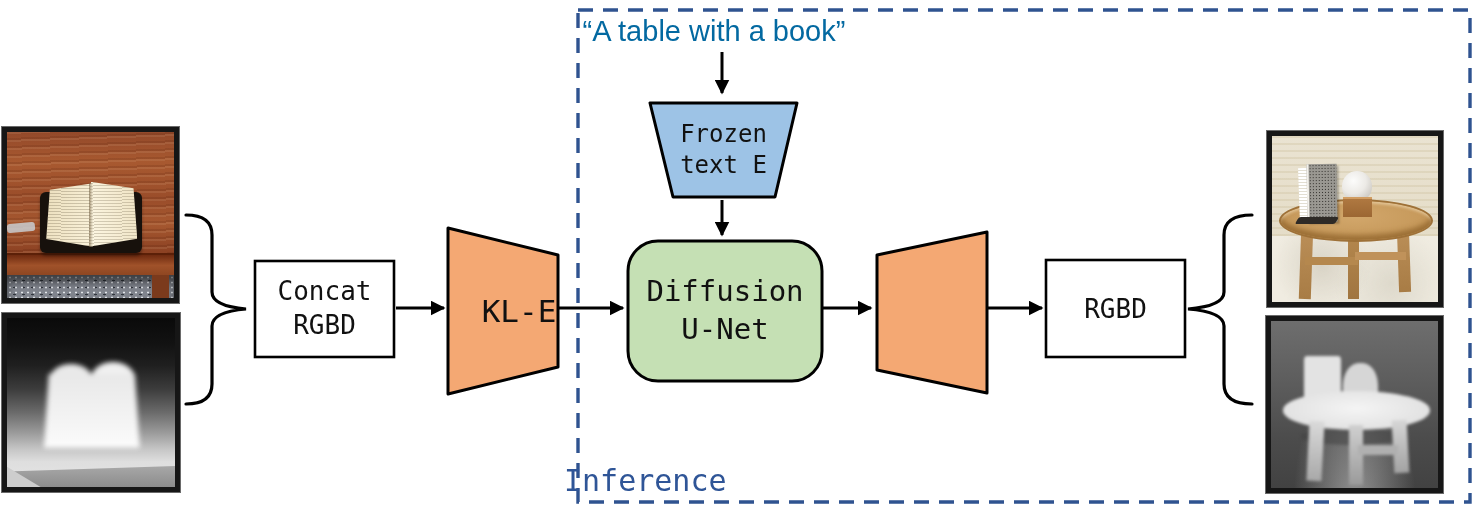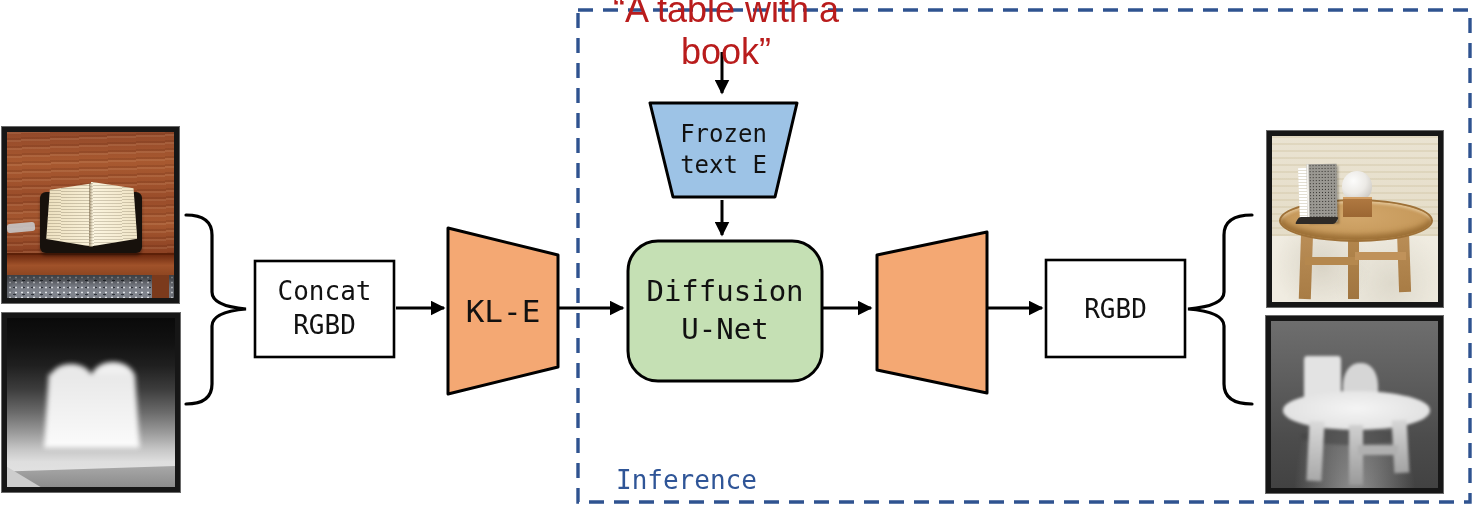--- a/index.html
+++ b/index.html
@@ -3,30 +3,30 @@
 <meta charset="utf-8">
 <style>
   html,body{margin:0;padding:0;background:#ffffff;}
   .canvas{position:relative;width:1476px;height:513px;background:#ffffff;overflow:hidden;
           font-family:"DejaVu Sans Mono","Liberation Mono",monospace;}
   .shapes{position:absolute;left:0;top:0;z-index:1;}
 
   
   .lbl{position:absolute;z-index:3;display:flex;align-items:center;justify-content:center;
        text-align:center;color:#111;white-space:pre-line;}
-  #prompt-lbl{left:576px;top:12px;width:300px;height:38px;
-              font-family:"Liberation Sans",sans-serif;font-size:36px;color:#b91c1c;}
+  #prompt-lbl{left:564px;top:12px;width:300px;height:38px;
+              font-family:"Liberation Sans",sans-serif;font-size:29px;color:#0369a1;}
   #concat-lbl{left:255px;top:261px;width:139px;height:96px;font-size:26px;line-height:1.3;}
-  #kle-lbl{left:448px;top:228px;width:110px;height:166px;font-size:31px;}
+  #kle-lbl{left:448px;top:228px;width:110px;height:166px;font-size:31px;padding-left:16px;}
   #frozen-lbl{left:650px;top:103px;width:147px;height:94px;font-size:24px;line-height:1.28;}
   #unet-lbl{left:628px;top:241px;width:194px;height:140px;font-size:29px;line-height:1.3;}
   #kld-lbl{left:877px;top:232px;width:110px;height:161px;font-size:31px;}
   #rgbd-lbl{left:1046px;top:260px;width:139px;height:97px;font-size:26px;}
-  #inference-lbl{left:616px;top:461px;width:200px;height:38px;justify-content:flex-start;
-                 font-size:26px;color:#2F5597;}
+  #inference-lbl{left:564px;top:461px;width:200px;height:38px;justify-content:flex-start;
+                 font-size:30px;color:#2F5597;}
 
   
   .photo{position:absolute;z-index:2;box-sizing:border-box;border:5px solid #161616;
          box-shadow:inset 0 0 0 2px rgba(255,255,255,.55), 0 0 0 1px #6a6a6a;overflow:hidden;}
   .photo *{position:absolute;}
   #img-rgb-in{left:2px;top:127px;width:177px;height:176px;}
   #img-depth-in{left:2px;top:313px;width:178px;height:179px;}
   #img-rgb-out{left:1267px;top:131px;width:176px;height:176px;}
   #img-depth-out{left:1266px;top:316px;width:177px;height:177px;}
 

